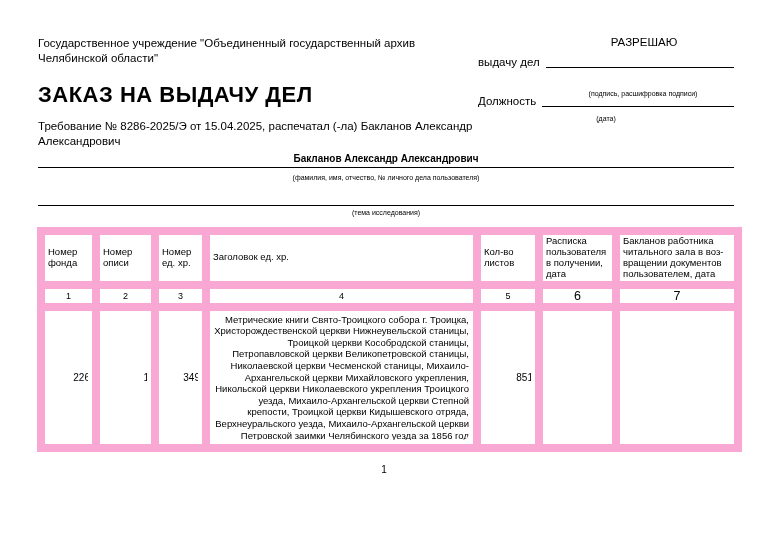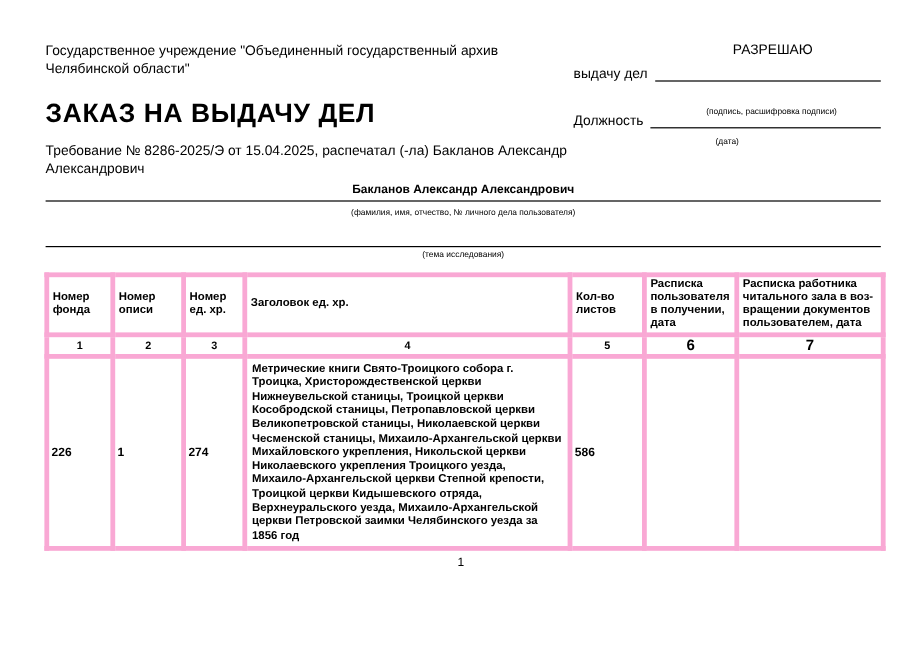--- a/index.html
+++ b/index.html
@@ -25,26 +25,26 @@
   .date-value { font-size:11.5px; border-bottom:1.5px solid #000; padding-bottom:2px; }
   .date-caption { font-size:7px; padding-top:2px; }
 
   .user-name { position:absolute; left:38px; top:153px; width:696px; text-align:center; font-size:10px; font-weight:bold; border-bottom:1.5px solid #000; padding-bottom:3px; }
   .name-caption { position:absolute; left:38px; top:174px; width:696px; text-align:center; font-size:7px; }
 
   .topic-line { position:absolute; left:38px; top:188px; width:696px; height:18px; border-bottom:1.5px solid #000; }
   .topic-caption { position:absolute; left:38px; top:209px; width:696px; text-align:center; font-size:7px; }
 
   .order-table { position:absolute; left:37px; top:227px; width:697px; border-collapse:collapse; table-layout:fixed; }
-  .order-table th, .order-table td { border:4px solid #f9a8d4; font-weight:bold; overflow:hidden; }
+  .order-table th, .order-table td { border:8px solid #f9a8d4; font-weight:normal; overflow:hidden; }
   .order-table thead th { height:48px; font-size:9.5px; line-height:1.15; text-align:left; vertical-align:middle; padding:1px 3px; }
   .order-table thead th.left-top { text-align:left; vertical-align:top; }
   .numrow td { height:14px; text-align:center; vertical-align:middle; font-size:9px; padding:0; }
   .numrow td.bignum { font-size:12.5px; }
-  .order-table tbody td { text-align:left; vertical-align:middle; font-size:10px; padding:2px;border-radius:15px; }
+  .order-table tbody td { text-align:right; vertical-align:middle; font-size:10px; padding:2px;border-radius:15px; }
   .order-table tbody td.title-cell { font-size:9.5px; line-height:11.6px; padding:3px 4px; }
 
   .page-number { position:absolute; left:0; top:464px; width:768px; text-align:center; font-size:10px; }
 </style>
 </head>
 <body>
 
 <div class="page">
 
   <div class="org-name">Государственное учреждение "Объединенный государственный архив Челябинской области"</div>
@@ -88,39 +88,39 @@
       <col style="width:122px">
     </colgroup>
     <thead>
       <tr>
         <th>Номер фонда</th>
         <th>Номер описи</th>
         <th>Номер ед. хр.</th>
         <th>Заголовок ед. хр.</th>
         <th>Кол-во листов</th>
         <th class="left-top">Расписка пользователя в получении, дата</th>
-        <th class="left-top">Расписка работника читального зала в воз-вращении документов пользователем, дата</th>
+        <th class="left-top">Бакланов работника читального зала в воз-вращении документов пользователем, дата</th>
       </tr>
       <tr class="numrow">
         <td>1</td>
         <td>2</td>
         <td>3</td>
         <td>4</td>
         <td>5</td>
         <td class="bignum">6</td>
         <td class="bignum">7</td>
       </tr>
     </thead>
     <tbody>
       <tr>
         <td>226</td>
         <td>1</td>
-        <td>274</td>
+        <td>349</td>
         <td class="title-cell">Метрические книги Свято-Троицкого собора г. Троицка, Христорождественской церкви Нижнеувельской станицы, Троицкой церкви Кособродской станицы, Петропавловской церкви Великопетровской станицы, Николаевской церкви Чесменской станицы, Михаило-Архангельской церкви Михайловского укрепления, Никольской церкви Николаевского укрепления Троицкого уезда, Михаило-Архангельской церкви Степной крепости, Троицкой церкви Кидышевского отряда, Верхнеуральского уезда, Михаило-Архангельской церкви Петровской заимки Челябинского уезда за 1856 год</td>
-        <td>586</td>
+        <td>851</td>
         <td></td>
         <td></td>
       </tr>
     </tbody>
   </table>
 
   <div class="page-number">1</div>
 
 </div>
 

